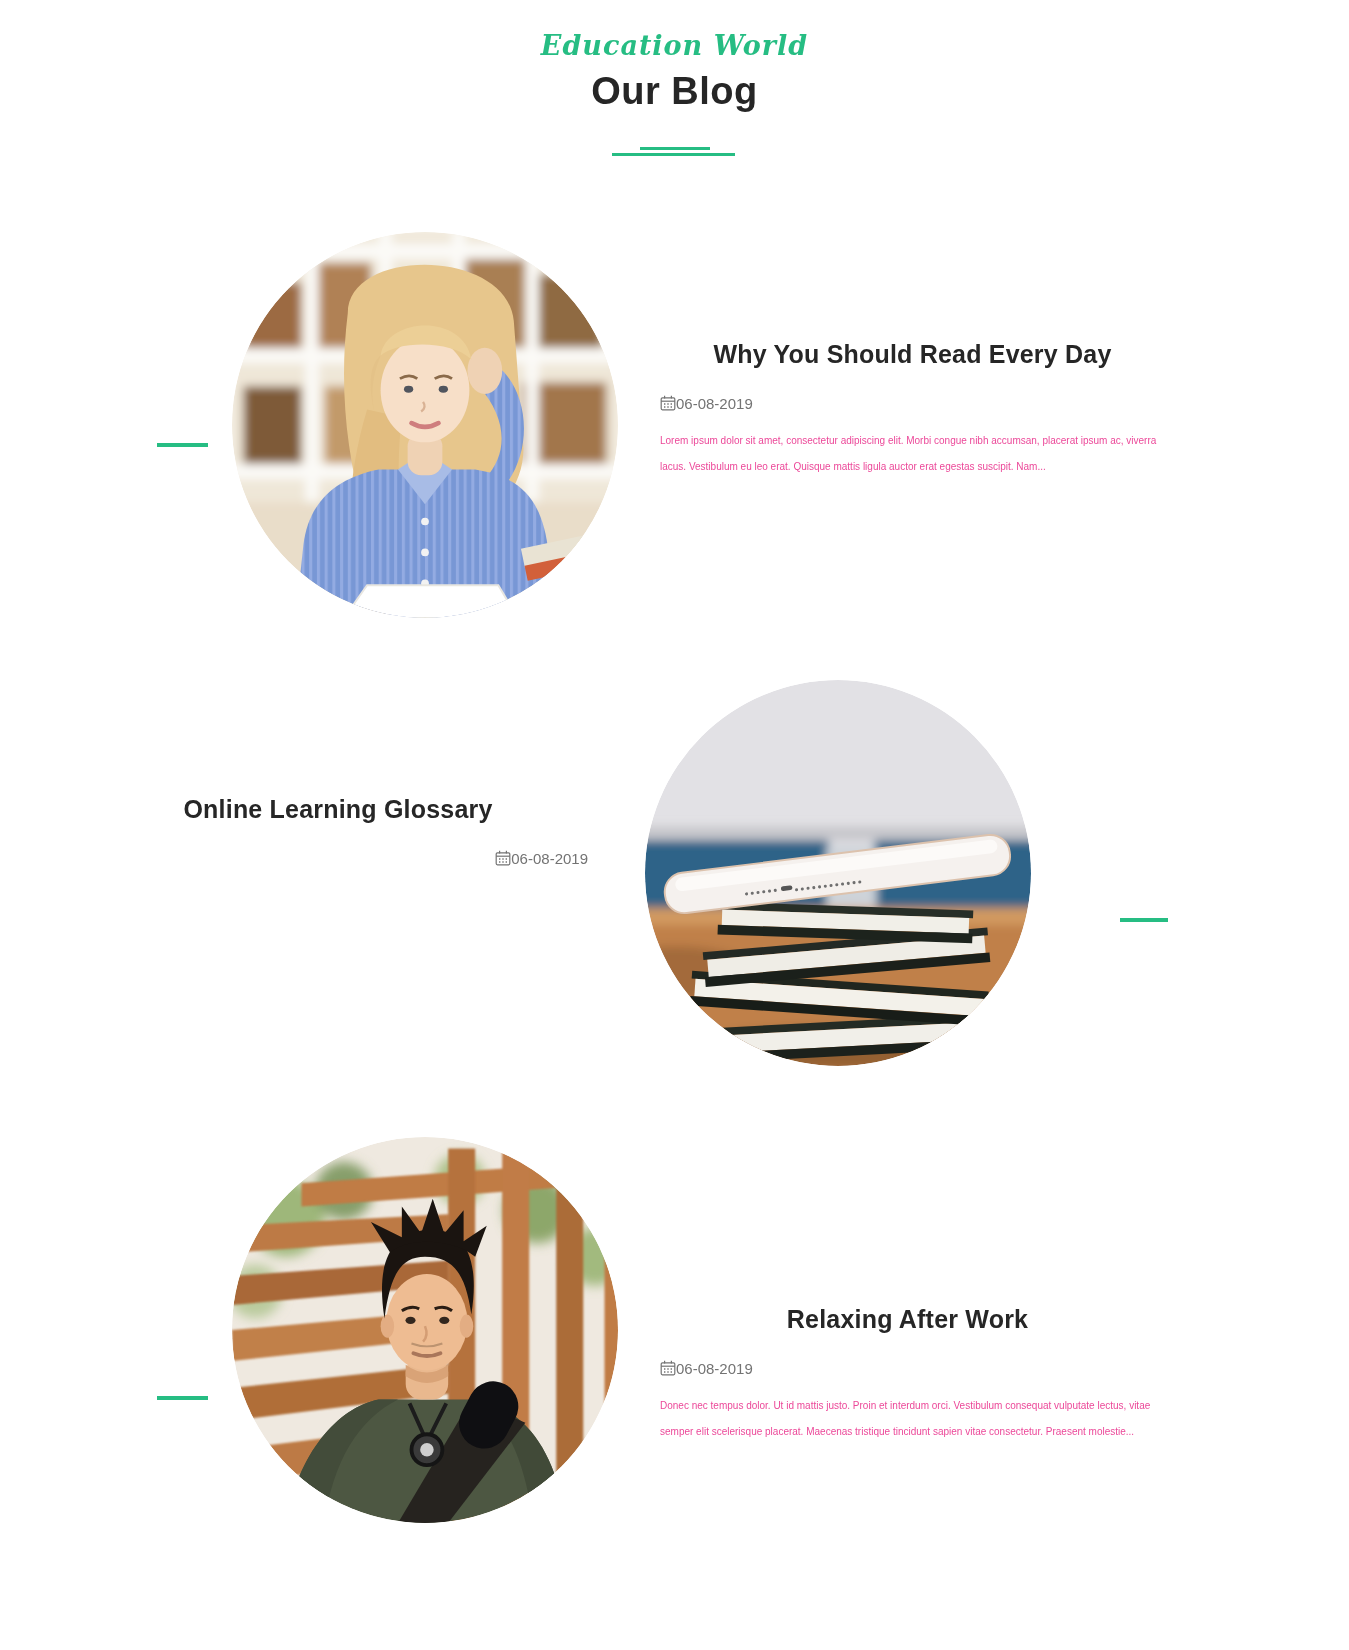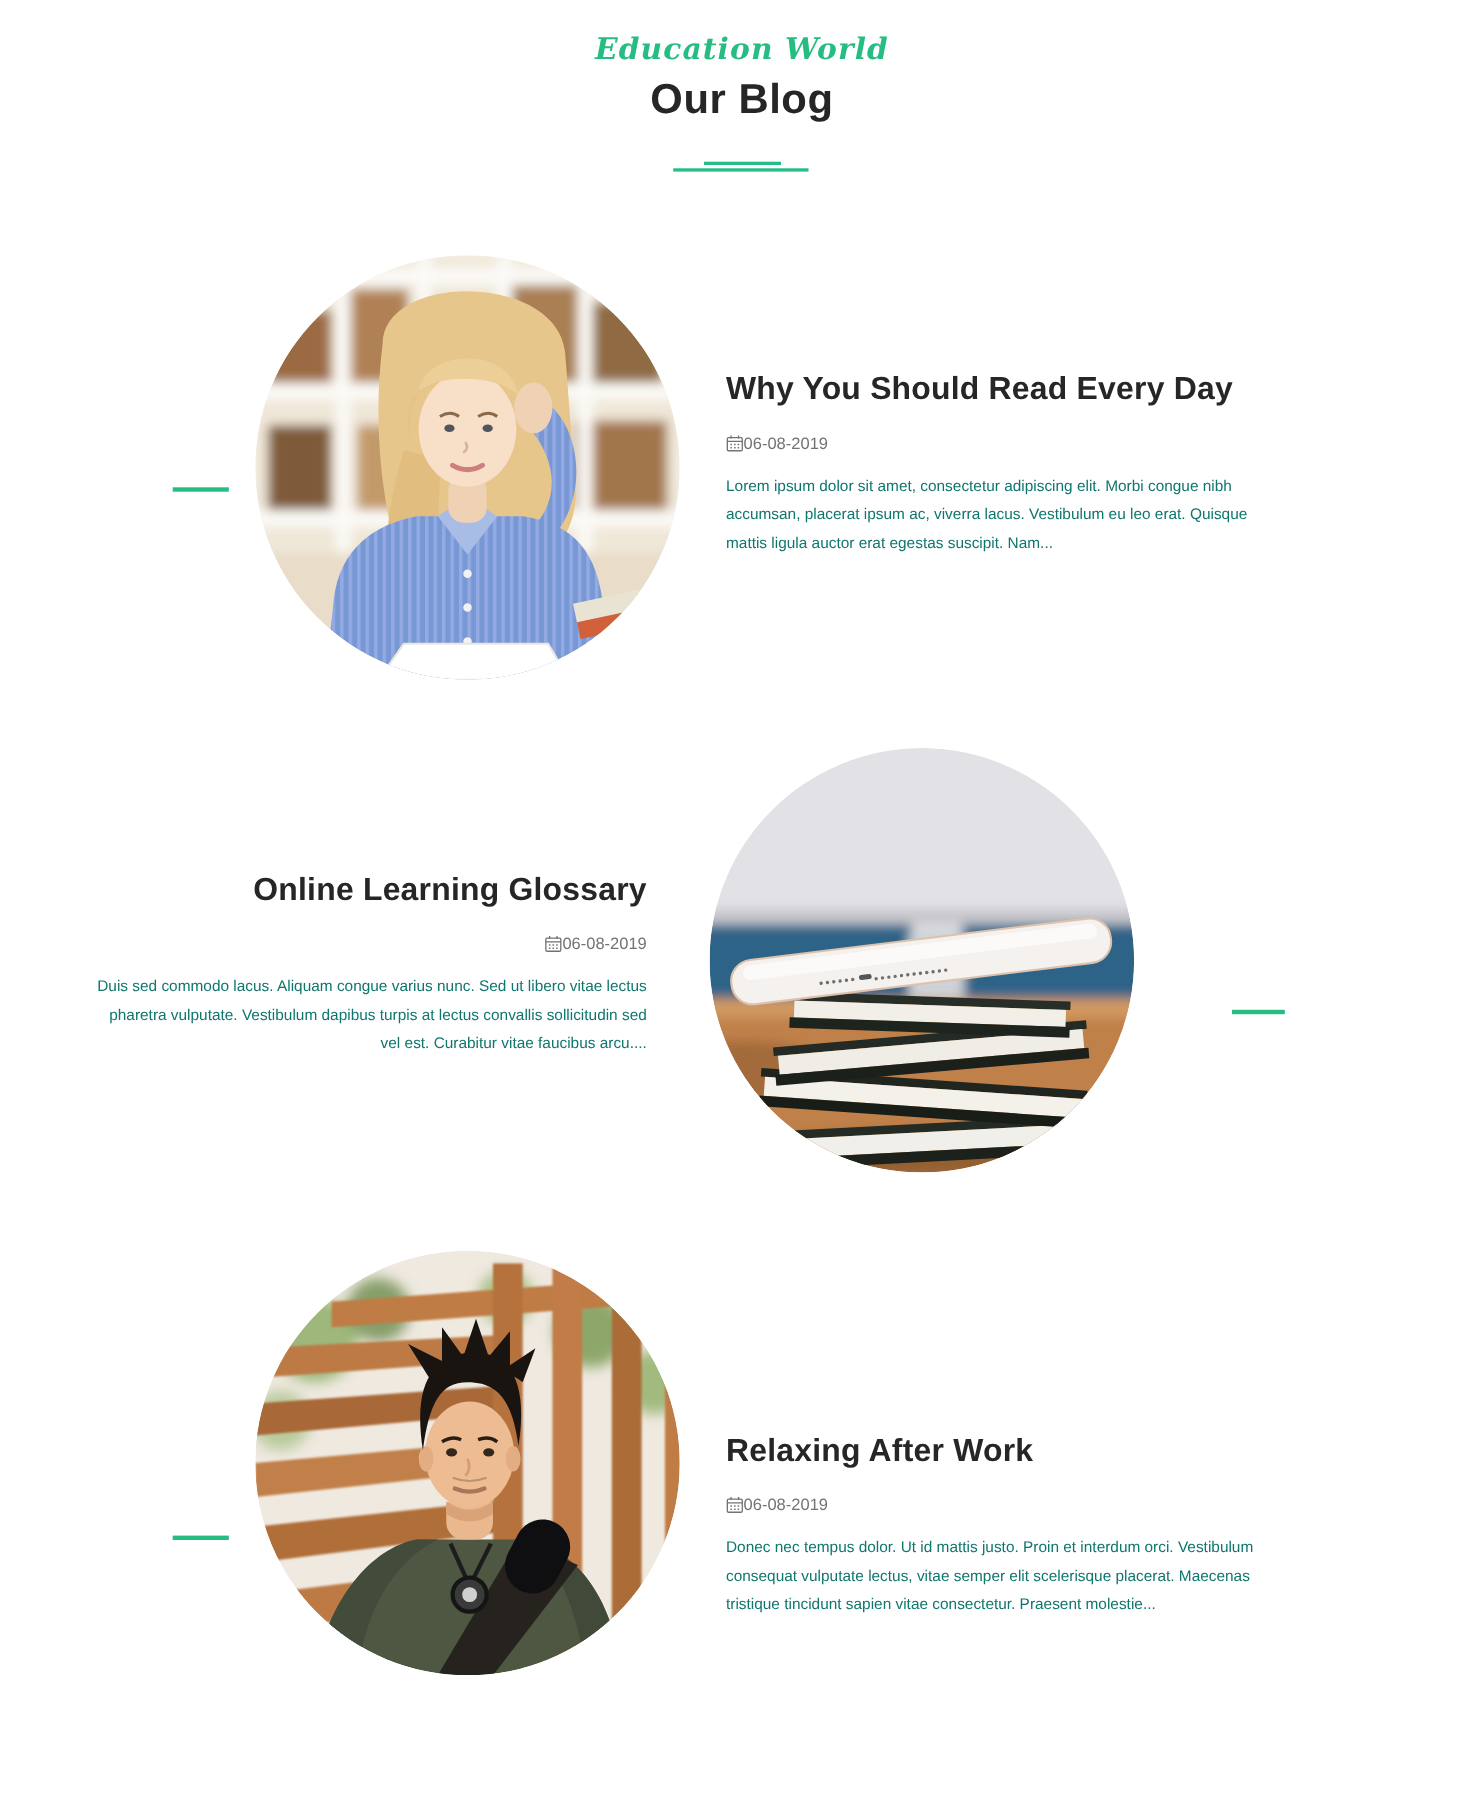--- a/index.html
+++ b/index.html
@@ -28,27 +28,27 @@
   .img1{left:232px;top:232px;}
   .img2{left:645px;top:680px;}
   .img3{left:232px;top:1137px;}
 
   
   .post-body{position:absolute;}
   .body1{left:660px;top:340px;width:505px;text-align:left;}
   .body2{left:88px;top:795px;width:500px;text-align:right;}
   .body3{left:660px;top:1305px;width:495px;text-align:left;}
 
-  .post-title{margin:0 0 25px 0;font-size:29px;line-height:28px;font-weight:bold;
-      color:#262626;letter-spacing:.2px;cursor:pointer;}
+  .post-title{margin:0 0 25px 0;font-size:25px;line-height:28px;font-weight:bold;
+      color:#262626;letter-spacing:.2px;cursor:pointer;text-align:center;}
   .post-meta{display:flex;align-items:center;margin:0 0 15px 0;height:20px;
       font-size:15px;color:#737373;}
   .body2 .post-meta{justify-content:flex-end;}
   .cal{display:inline-flex;width:16px;height:16px;}
-  .post-excerpt{margin:0;font-size:14px;line-height:26px;color:#0f766e;}
+  .post-excerpt{margin:0;font-size:10px;line-height:26px;color:#ec4899;}
 </style>
 </head>
 <body>
 
 <div class="canvas">
 
   <div class="header-sub">Education World</div>
   <h1 class="page-title">Our Blog</h1>
   <div class="underline u-top"></div>
   <div class="underline u-bot"></div>
@@ -243,21 +243,20 @@
                 <line x1="10.6" y1="9" x2="12" y2="9"></line>
           <line x1="4" y1="12" x2="5.4" y2="12"></line>
                 <line x1="7.3" y1="12" x2="8.7" y2="12"></line>
                 <line x1="10.6" y1="12" x2="12" y2="12"></line>
               </g>
         </g>
           </svg>
       </span>
       <span>06-08-2019</span>
     </div>
-    <p class="post-excerpt">Duis sed commodo lacus. Aliquam congue varius nunc. Sed ut libero vitae lectus pharetra vulputate. Vestibulum dapibus turpis at lectus convallis sollicitudin sed vel est. Curabitur vitae faucibus arcu....</p>
   </div>
 
   <div class="accent-dash dash3"></div>
 
   <div class="circle-img img3">
     <svg viewBox="0 0 200 200" aria-hidden="true">
       <defs>
         <clipPath id="cp3">
             <circle cx="100" cy="100" r="100"></circle>
           </clipPath>

